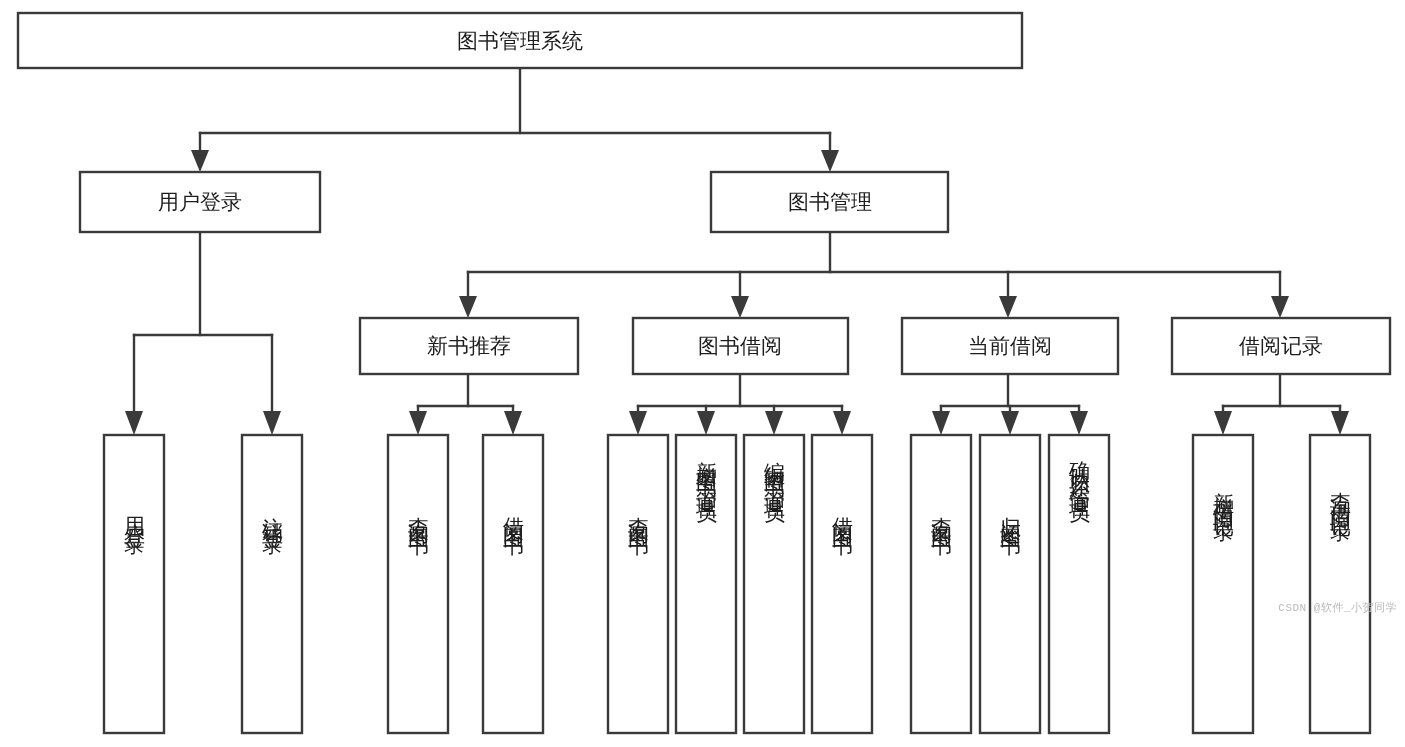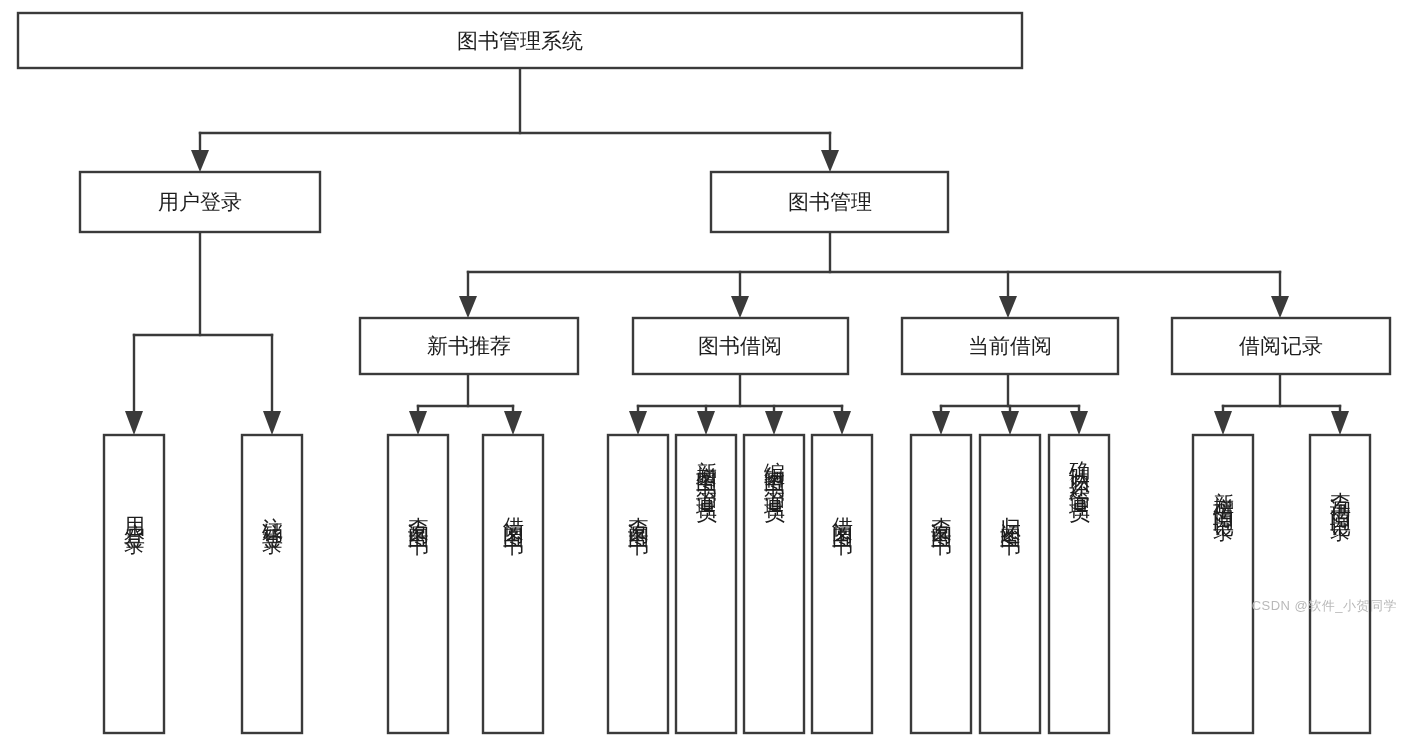--- a/index.html
+++ b/index.html
@@ -62,22 +62,22 @@
     font-size: 21px;
     line-height: 1;
     letter-spacing: 6px;
     color: #1d1d1d;
     white-space: nowrap;
   }
   #watermark {
     position: absolute;
     right: 8px;
     bottom: 4px;
-    font-family: Liberation Sans, sans-serif;
-    font-size: 13px;
+    font-family: Liberation Mono, monospace;
+    font-size: 11px;
     color: #b9b9b9;
     white-space: nowrap;
     letter-spacing: 0.5px;
   }
 </style>
 </head>
 <body>
 
 <div id="diagram-root">
 

